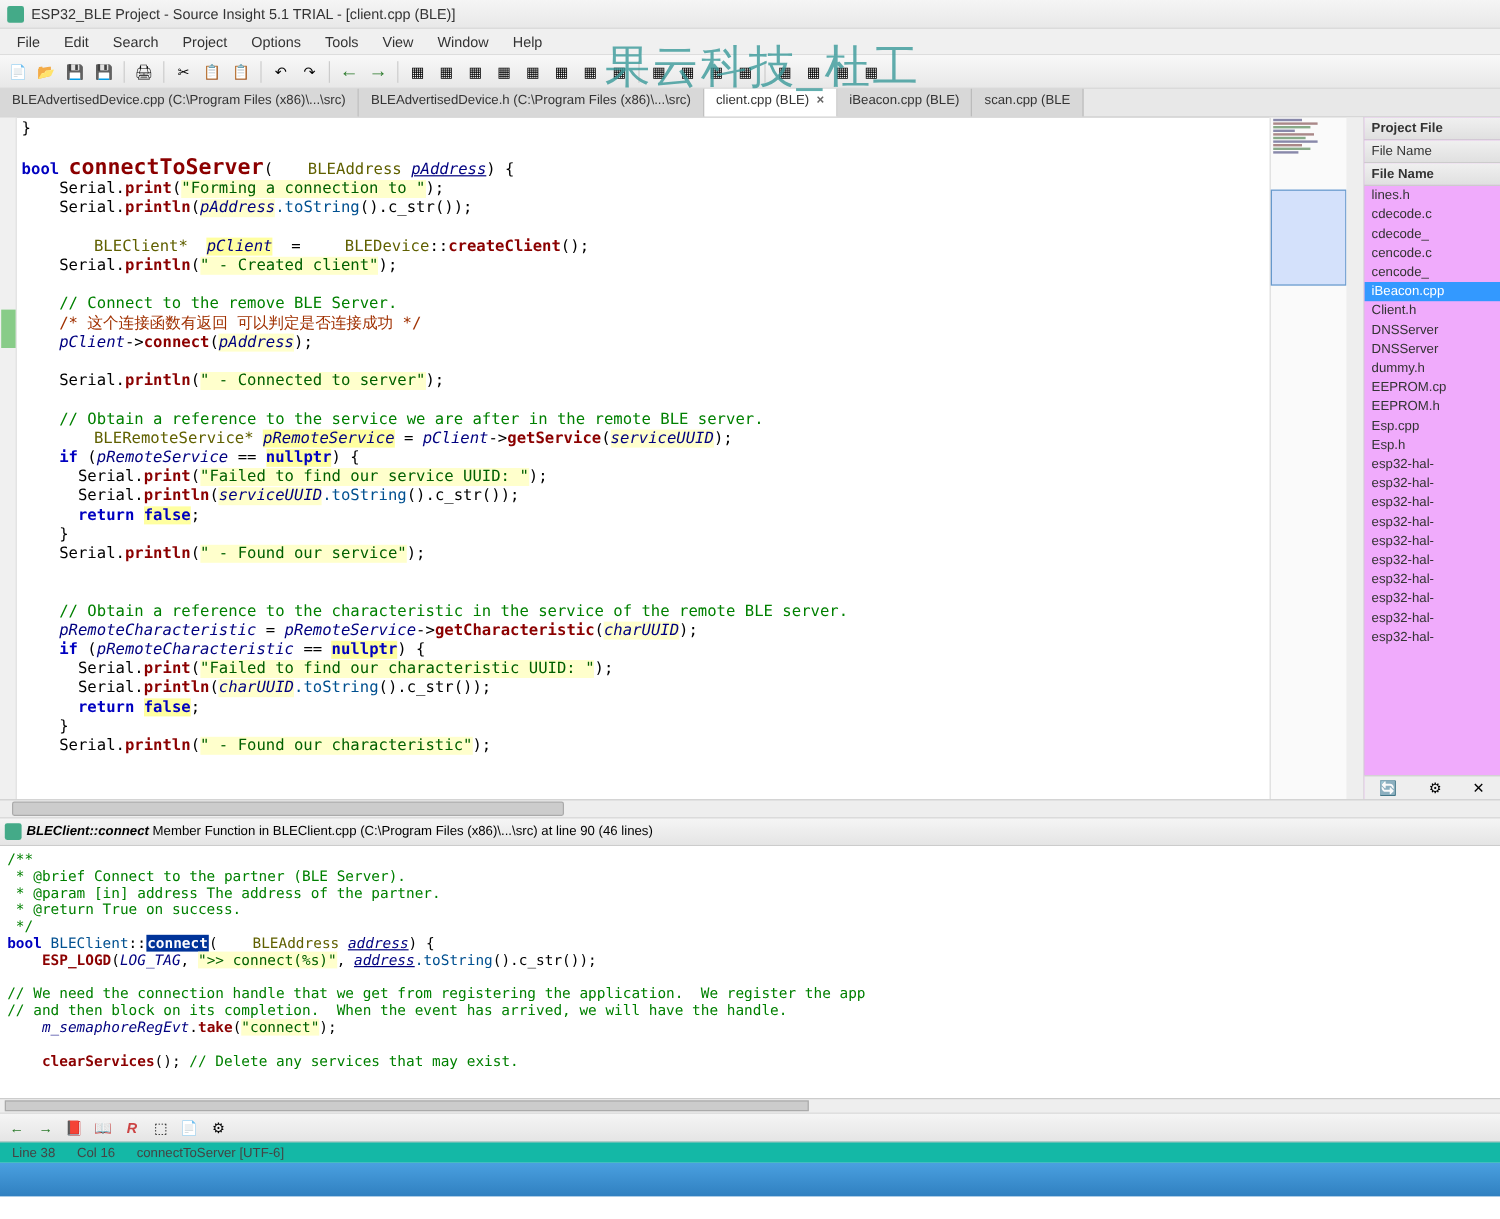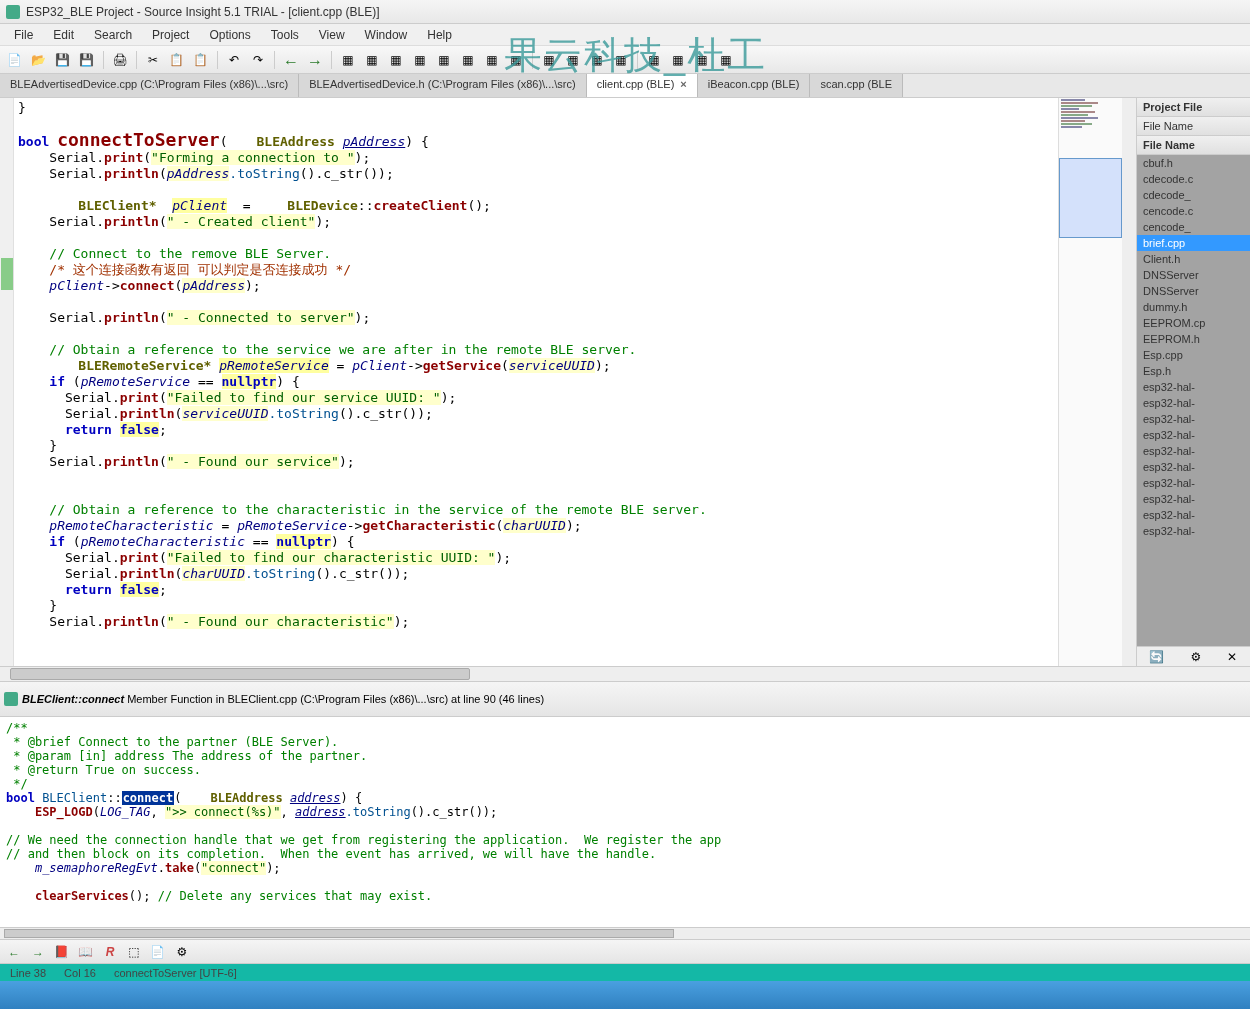--- a/index.html
+++ b/index.html
@@ -20,44 +20,44 @@
 .main { display: flex; height: 568px; }
 .editor-wrap { flex: 1; display: flex; position: relative; }
 .gutter { width: 14px; background: #f0f0f0; border-right: 1px solid #e0e0e0; }
 .gutter .mark { width: 12px; background: #8c8; margin-left:1px; }
 .code { flex: 1; padding: 2px 4px; font-family: Consolas, monospace; font-size: 13px; line-height: 16px; white-space: pre; overflow: hidden; color: #000; }
 .overview { width: 78px; background: #fafafa; border-left: 1px solid #ddd; position: relative; }
 .ov-thumb { position: absolute; top: 0; left: 2px; right: 14px; bottom: 0; }
 .ov-thumb .ln { height: 2px; margin: 1px 0; }
 .ov-hl { position: absolute; top: 60px; left: 0; right: 14px; height: 80px; background: rgba(100,150,255,0.25); border: 1px solid #69c; }
 .ov-scroll { position:absolute; top:0; right:0; width:14px; bottom:0; background:#eee; }
-.sidebar { width: 114px; background: #a3a3a3; border-left: 1px solid #ccc; display: flex; flex-direction: column; }
+.sidebar { width: 114px; background: #f0abfc; border-left: 1px solid #ccc; display: flex; flex-direction: column; }
 .sidebar-hdr { background: linear-gradient(#f0f0f0,#e0e0e0); padding: 3px 6px; font-size: 11px; color: #333; border-bottom: 1px solid #ccc; font-weight: bold;}
 .filelist { flex: 1; overflow: hidden; }
 .filelist .row { padding: 2px 6px; font-size: 11px; color: #333; cursor: pointer; white-space: nowrap; overflow: hidden; }
 .filelist .row.sel { background: #3399ff; color: #fff; }
 .hscroll { height: 15px; background: #eee; border-top: 1px solid #ccc; position: relative; }
 .hscroll .thumb { position: absolute; top:1px; left:10px; width:460px; height:12px; background:#ccc; border:1px solid #aaa; border-radius:2px; }
-.context-bar { height: 36px; background: linear-gradient(#f5f5f5,#e5e5e5); display: flex; align-items: center; padding: 0 4px; border-top: 1px solid #ccc; border-bottom: 1px solid #ccc; font-size: 11px; }
+.context-bar { height: 24px; background: linear-gradient(#f5f5f5,#e5e5e5); display: flex; align-items: center; padding: 0 4px; border-top: 1px solid #ccc; border-bottom: 1px solid #ccc; font-size: 11px; }
 .context-bar .icon { width:14px; height:14px; background:#4a8; margin-right:4px; border-radius:2px;}
 .context-bar strong { font-style: italic; font-weight: bold; }
 .lower-code { height: 210px; padding: 4px 6px; font-family: Consolas, monospace; font-size: 12px; line-height: 14px; white-space: pre; overflow: hidden; }
 .lower-scroll { height: 12px; background:#eee; border-top:1px solid #ccc; position:relative;}
 .lower-scroll .thumb {position:absolute; top:1px; left:4px; width:670px; height:9px; background:#ccc; border:1px solid #aaa;}
 .bottom-toolbar { height: 24px; background: linear-gradient(#f5f5f5,#e5e5e5); display: flex; align-items: center; padding: 0 4px; gap: 4px; border-top: 1px solid #ccc; }
 .bottom-toolbar .btn { width: 20px; height: 20px; display:flex; align-items:center; justify-content:center; cursor:pointer; }
 .statusbar { height: 18px; background: #14b8a6; display: flex; align-items: center; padding: 0 10px; border-top: 1px solid #ccc; font-size: 11px; color: #444; gap: 18px; }
 .taskbar { height: 28px; background: linear-gradient(#4aa0e0,#3080c0); }
 
 .kw { color: #0000c0; font-weight: bold; }
 .fn { color: #8b0000; font-weight: bold; }
 .str { background: #ffffcc; color: #006000; }
 .cm { color: #008000; }
 .cm2 { color: #a03000; }
-.ty { color: #606000; font-weight: bold; padding-left: 29px;}
+.ty { color: #606000; font-weight: normal; padding-left: 29px;}
 .va { color: #000080; font-style: italic; }
 .va2 { background:#ffffcc; color:#000080; font-style:italic;}
 .nm { color: #005090; }
 .hl { background:#ffffa0; }
 .bigfn { color:#8b0000; font-weight:bold; font-size:18px; }
 .param { color:#000080; font-style:italic; text-decoration: underline;}
 .selword { background:#003399; color:#fff; font-weight:bold; padding:0 1px;}
 .und { text-decoration: underline; }
 </style>
 </head>
@@ -186,26 +186,26 @@
       </div>
       <div class="ov-hl"></div>
       <div class="ov-scroll"></div>
     </div>
   </div>
   <div class="sidebar">
     <div class="sidebar-hdr">Project File</div>
     <div class="sidebar-hdr" style="font-weight:normal;">File Name</div>
     <div class="sidebar-hdr">File Name</div>
     <div class="filelist" id="filelist">
-        <div class="row">cbuf.h</div>
+        <div class="row">lines.h</div>
         <div class="row">cdecode.c</div>
         <div class="row">cdecode_</div>
         <div class="row">cencode.c</div>
         <div class="row">cencode_</div>
-        <div class="row sel">brief.cpp</div>
+        <div class="row sel">iBeacon.cpp</div>
         <div class="row">Client.h</div>
         <div class="row">DNSServer</div>
         <div class="row">DNSServer</div>
         <div class="row">dummy.h</div>
         <div class="row">EEPROM.cp</div>
         <div class="row">EEPROM.h</div>
         <div class="row">Esp.cpp</div>
         <div class="row">Esp.h</div>
         <div class="row">esp32-hal-</div>
         <div class="row">esp32-hal-</div>

